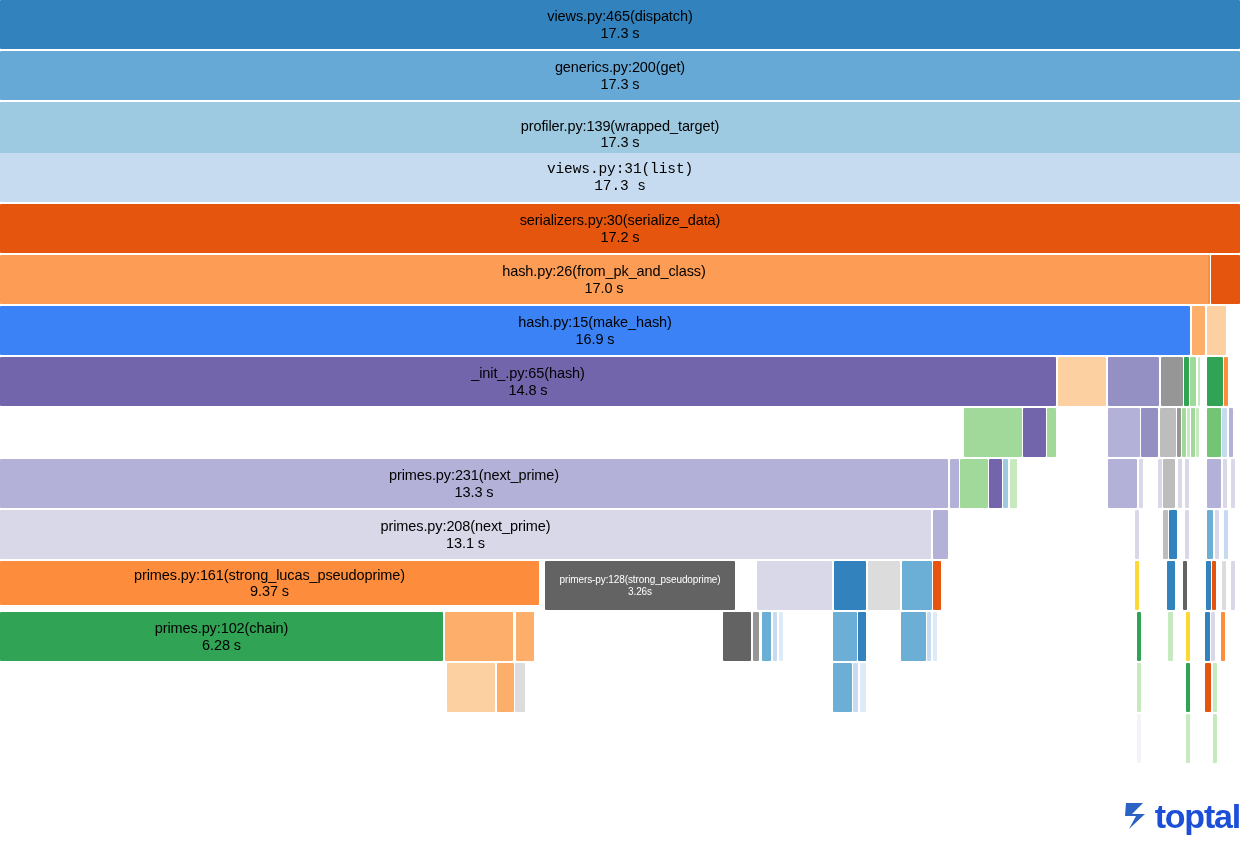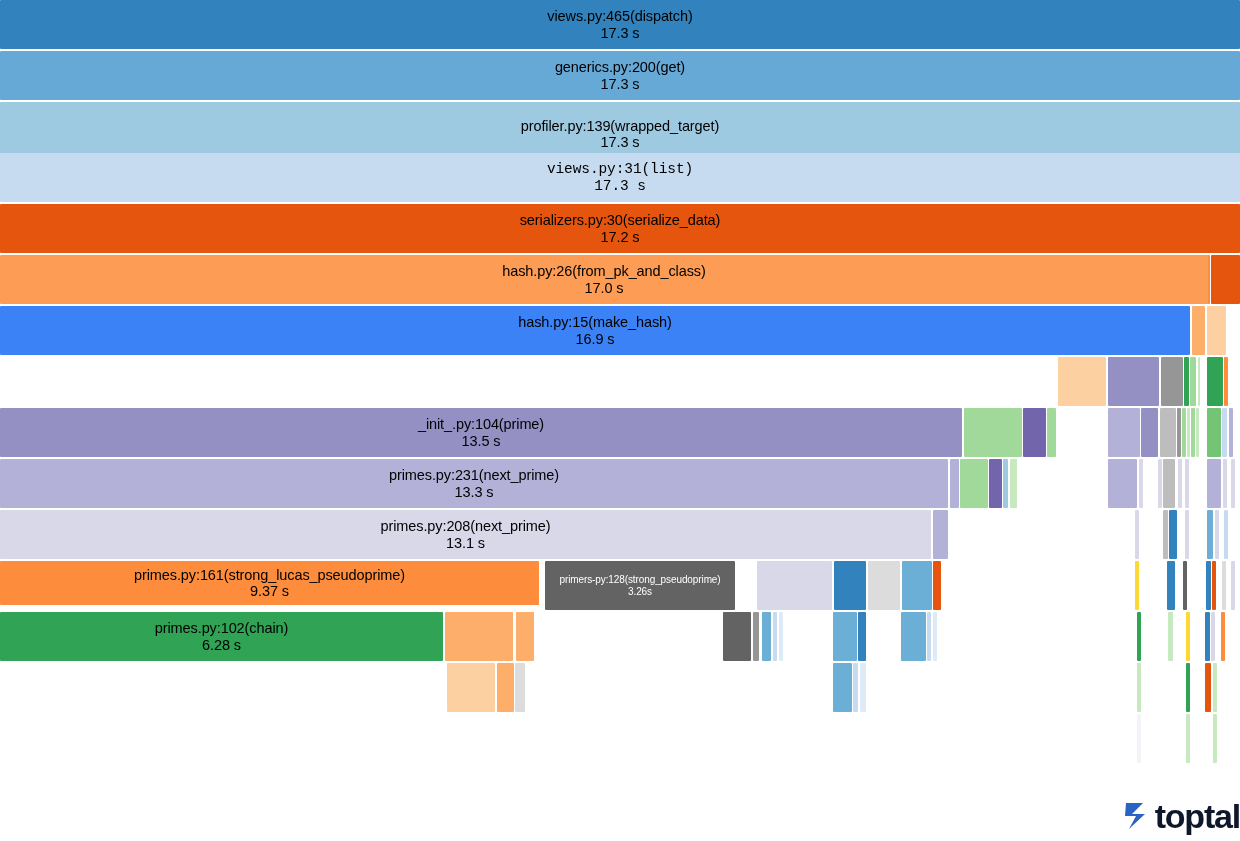--- a/index.html
+++ b/index.html
@@ -53,21 +53,21 @@
     gap:6px;
     padding-right:0px;
   }
   .brand .mark{
     width:26px;height:30px;
     display:block;
   }
   .brand .wordmark{
     font-size:34px;
     font-weight:bold;
-    color:#0f172a;
+    color:#1d4ed8;
     letter-spacing:-1.2px;
     font-family:"Liberation Sans", sans-serif;
     line-height:1;
   }
 </style>
 </head>
 <body>
 
 <div id="graph">
     <div class="frame" style="left: 1211px; top: 255px; width: 29px; height: 49px; background: rgb(230, 85, 13);"></div>
@@ -182,23 +182,23 @@
       <span class="tm">17.2 s</span>
     </div>
     <div class="frame" style="left: 0px; top: 255px; width: 1208px; height: 49px; background: rgb(253, 157, 85);">
       <span class="fn">hash.py:26(from_pk_and_class)</span>
       <span class="tm">17.0 s</span>
     </div>
     <div class="frame" style="left: 0px; top: 306px; width: 1190px; height: 49px; background: #3b82f6;">
       <span class="fn">hash.py:15(make_hash)</span>
       <span class="tm">16.9 s</span>
     </div>
-    <div class="frame" style="left: 0px; top: 408px; width: 962px; height: 49px; background: rgb(148, 144, 196);">
-      <span class="fn">_init_.py:104(prime)</span>
-      <span class="tm">13.5 s</span>
+    <div class="frame" style="left: 0px; top: 357px; width: 1056px; height: 49px; background: rgb(114, 101, 171);">
+      <span class="fn">_init_.py:65(hash)</span>
+      <span class="tm">14.8 s</span>
     </div>
     <div class="frame" style="left: 0px; top: 459px; width: 948px; height: 49px; background: rgb(179, 177, 216);">
       <span class="fn">primes.py:231(next_prime)</span>
       <span class="tm">13.3 s</span>
     </div>
     <div class="frame" style="left: 0px; top: 510px; width: 931px; height: 49px; background: rgb(217, 216, 233);">
       <span class="fn">primes.py:208(next_prime)</span>
       <span class="tm">13.1 s</span>
     </div>
     <div class="frame" style="left: 0px; top: 561px; width: 539px; height: 44px; background: rgb(253, 141, 60);">

